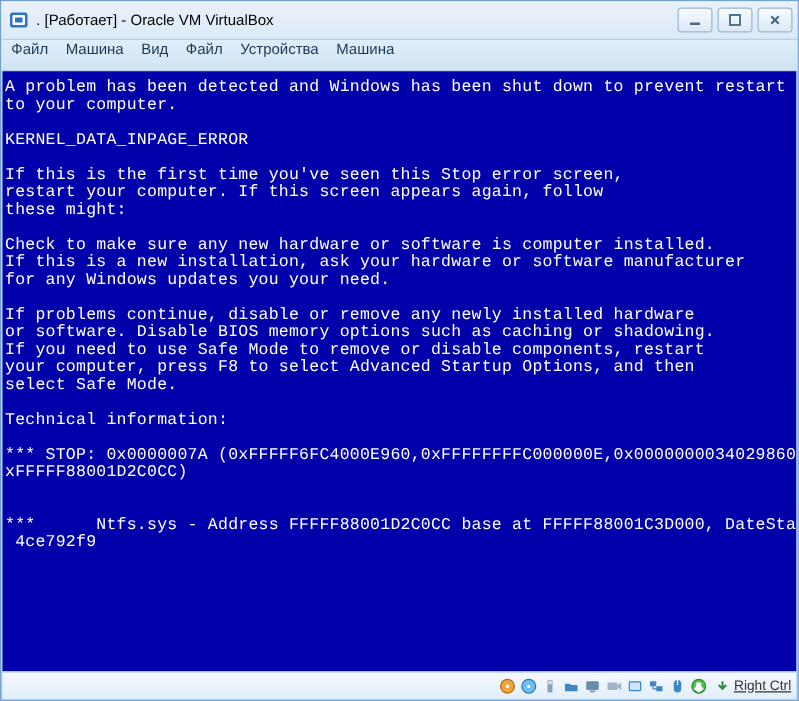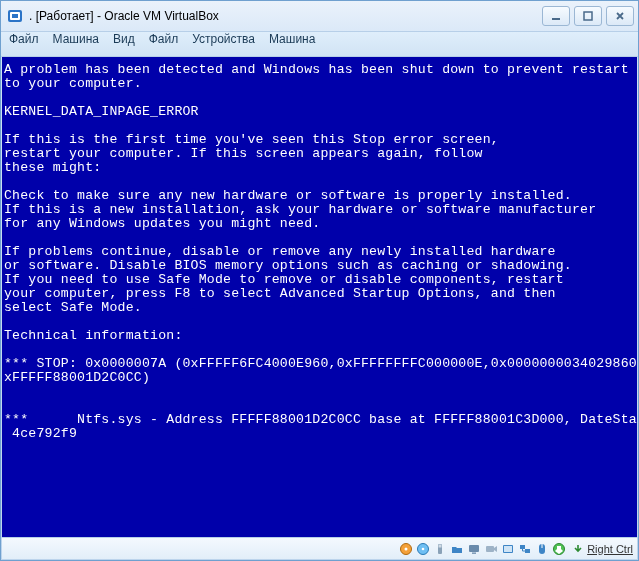--- a/index.html
+++ b/index.html
@@ -157,23 +157,23 @@
 
   <div class="content"><span>A problem has been detected and Windows has been shut down to prevent restart</span>
 <span>to your computer.</span>
 
 <span>KERNEL_DATA_INPAGE_ERROR</span>
 
 <span>If this is the first time you've seen this Stop error screen,</span>
 <span>restart your computer. If this screen appears again, follow</span>
 <span>these might:</span>
 
-<span>Check to make sure any new hardware or software is properly installed.</span>
+<span>Check to make sure any new hardware or software is computer installed.</span>
 <span>If this is a new installation, ask your hardware or software manufacturer</span>
-<span>for any Windows updates you might need.</span>
+<span>for any Windows updates you your need.</span>
 
 <span>If problems continue, disable or remove any newly installed hardware</span>
 <span>or software. Disable BIOS memory options such as caching or shadowing.</span>
 <span>If you need to use Safe Mode to remove or disable components, restart</span>
 <span>your computer, press F8 to select Advanced Startup Options, and then</span>
 <span>select Safe Mode.</span>
 
 <span>Technical information:</span>
 
 <span>*** STOP: 0x0000007A (0xFFFFF6FC4000E960,0xFFFFFFFFC000000E,0x0000000034029860,0</span>

